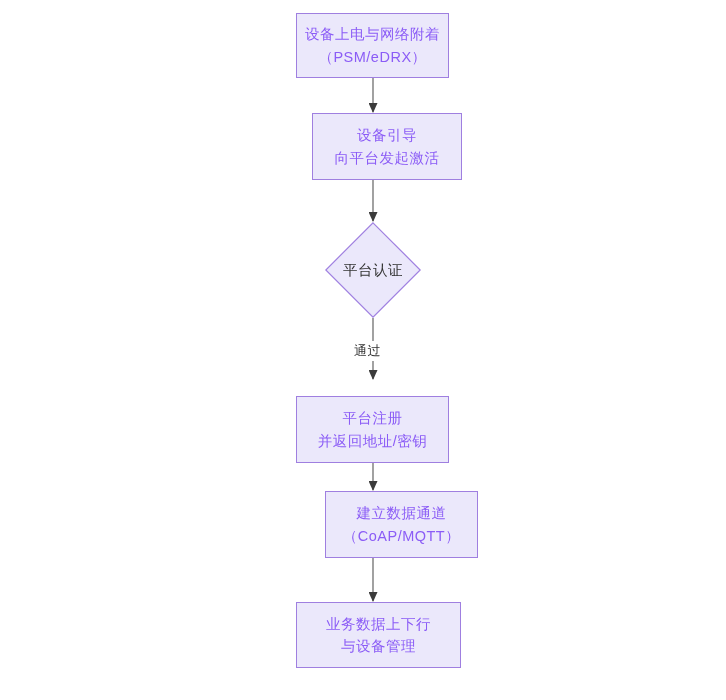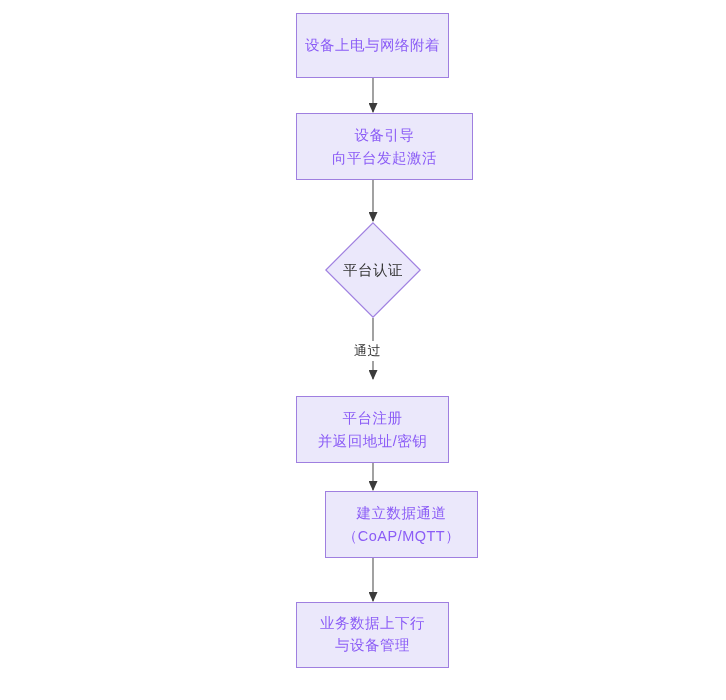--- a/index.html
+++ b/index.html
@@ -95,23 +95,24 @@
 
     <line x1="373" y1="318" x2="373" y2="379" stroke="#555555" stroke-width="1.1" marker-end="url(#arrowhead)"></line>
 
     <line x1="373" y1="447" x2="373" y2="490" stroke="#555555" stroke-width="1.1" marker-end="url(#arrowhead)"></line>
 
     <line x1="373" y1="558" x2="373" y2="601" stroke="#555555" stroke-width="1.1" marker-end="url(#arrowhead)"></line>
   </svg>
 
   <div class="node" style="left:296px; top:13px; width:153px; height:65px;">
     <span>设备上电与网络附着</span>
+    <span class="line2">（PSM/eDRX）</span>
   </div>
 
-  <div class="node" style="left:296px; top:113px; width:177px; height:67px;">
+  <div class="node" style="left:312px; top:113px; width:150px; height:67px;">
     <span>设备引导</span>
     <span class="line2">向平台发起激活</span>
   </div>
 
   <div class="decision-wrap" style="left:325px; top:222px; width:96px; height:96px;">
     <svg class="decision-shape" viewBox="0 0 96 96" preserveAspectRatio="none" xmlns="http://www.w3.org/2000/svg">
       <polygon points="48,0.8 95.2,48 48,95.2 0.8,48" fill="#ebe8fb" stroke="#9f7fe0" stroke-width="1.2"></polygon>
     </svg>
     <span class="decision-label">平台认证</span>
   </div>
@@ -121,18 +122,18 @@
   <div class="node" style="left:296px; top:396px; width:153px; height:67px;">
     <span>平台注册</span>
     <span class="line2">并返回地址/密钥</span>
   </div>
 
   <div class="node" style="left:296px; top:491px; width:153px; height:67px;margin-left:29px;">
     <span>建立数据通道</span>
     <span class="line2">（CoAP/MQTT）</span>
   </div>
 
-  <div class="node" style="left:296px; top:602px; width:153px; height:66px;font-family:Liberation Mono, monospace;">
+  <div class="node" style="left:296px; top:602px; width:165px; height:66px;">
     <span>业务数据上下行</span>
     <span class="line2">与设备管理</span>
   </div>
 
 </div>
 
 </body></html>

